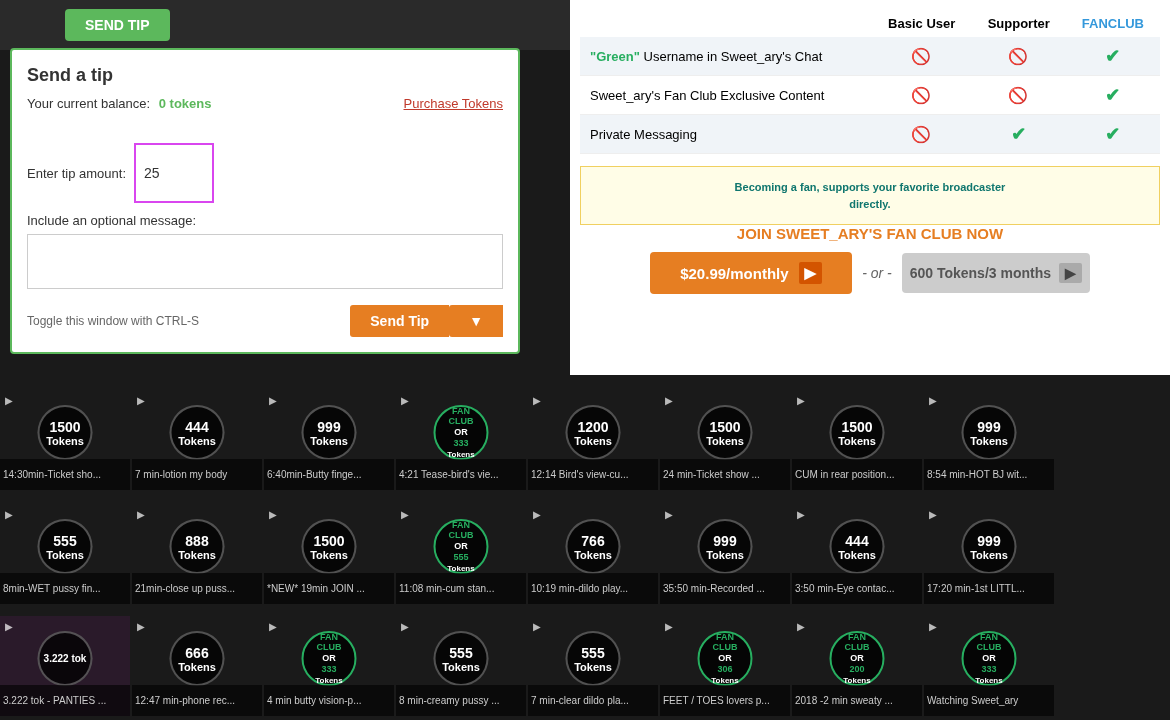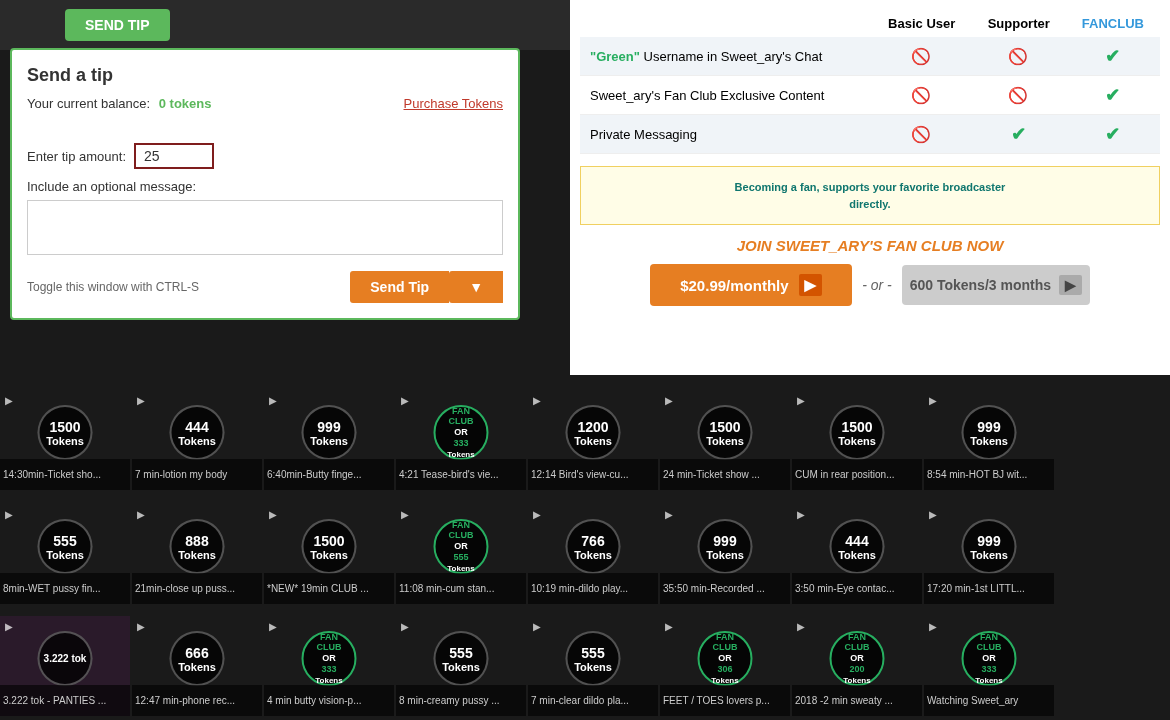--- a/index.html
+++ b/index.html
@@ -10,21 +10,21 @@
     #send-tip-btn { background: #5cb85c; color: white; font-weight: bold; font-size: 14px; padding: 8px 20px; border: none; border-radius: 4px; cursor: pointer; margin-left: 65px; }
 
     
     #send-tip-dialog { position: absolute; top: 48px; left: 10px; width: 510px; background: white; border: 2px solid #5cb85c; border-radius: 4px; padding: 15px; z-index: 100; }
     #dialog-title { font-size: 18px; font-weight: bold; color: #333; margin-bottom: 10px; }
     #balance-row { display: flex; justify-content: space-between; align-items: center; margin-bottom: 12px; font-size: 13px; color: #333; }
     #balance-amount { color: #5cb85c; font-weight: bold; margin-left: 5px; }
     #purchase-link { color: #c0392b; text-decoration: underline; font-size: 13px; cursor: pointer; }
     #tip-amount-row { display: flex; align-items: center; margin-bottom: 10px; font-size: 13px; margin-top: 32px; }
     #tip-amount-row label { margin-right: 8px; color: #333; }
-    #tip-amount-input { border: 2px solid #7f1d1d; padding: 3px 8px; font-size: 14px; width: 80px; color: #333; }
+    #tip-amount-input { border: 2px solid #d946ef; padding: 20px 8px; font-size: 14px; width: 80px; color: #333; }
     #optional-msg-label { font-size: 13px; color: #333; margin-bottom: 6px; }
     #optional-msg-input { width: 100%; height: 55px; border: 1px solid #ccc; padding: 6px; font-size: 13px; resize: none; margin-bottom: 12px; }
     #dialog-footer { display: flex; justify-content: space-between; align-items: center; }
     #toggle-hint { font-size: 12px; color: #666; }
     #send-tip-action { display: flex; align-items: center; }
     #send-tip-action button { background: #e67e22; color: white; font-weight: bold; font-size: 14px; padding: 8px 20px; border: none; border-radius: 3px 0 0 3px; cursor: pointer; }
     #send-tip-dropdown { background: #e67e22; color: white; padding: 8px 10px; border: none; border-radius: 0 3px 3px 0; cursor: pointer; border-left: 1px solid #d35400; font-size: 12px; }
 
     
     #right-panel { position: absolute; top: 0; left: 570px; width: 600px; height: 375px; background: white; padding: 10px; }
@@ -32,21 +32,21 @@
     #comparison-table th { font-size: 13px; padding: 6px 10px; text-align: center; }
     #comparison-table th.fanclub-header { color: #3498db; font-weight: bold; }
     #comparison-table td { font-size: 13px; padding: 8px 10px; border-bottom: 1px solid #eee; }
     #comparison-table tr:nth-child(odd) td { background: #f0f4f8; }
     #comparison-table tr:nth-child(even) td { background: white; }
     .check-green { color: #27ae60; font-size: 18px; font-weight: bold; }
     .cross-red { color: #e74c3c; font-size: 16px; }
     .green-text { color: #27ae60; font-weight: bold; }
     #promo-box { background: #fffde7; border: 1px solid #f0d060; margin-top: 12px; padding: 12px; text-align: center; }
     #promo-box p { color: #0f766e; font-size: 11px; font-weight: bold; line-height: 1.5; }
-    #join-heading { color: #e67e22; font-size: 15px; font-weight: bold; text-align: center; margin-top: 12px; margin-bottom: 10px; font-style: italic; }
+    #join-heading { color: #e67e22; font-size: 15px; font-weight: bold; text-align: center; margin-bottom: 10px; }
     #join-buttons { display: flex; align-items: center; justify-content: center; gap: 10px; }
     #monthly-btn { background: #e67e22; color: white; font-size: 15px; font-weight: bold; padding: 10px 30px; border: none; border-radius: 4px; cursor: pointer; display: flex; align-items: center; gap: 10px; }
     #monthly-btn span.arrow { background: #d35400; padding: 2px 6px; border-radius: 2px; }
     #or-text { color: #666; font-size: 14px; font-style: italic; }
     #tokens-btn { background: #ccc; color: #555; font-size: 14px; font-weight: bold; padding: 10px 8px; border: none; border-radius: 4px; cursor: pointer; display: flex; align-items: center; gap: 8px; }
     #tokens-btn span.arrow { background: #aaa; padding: 2px 6px; border-radius: 2px; color: #444; }
     .video-thumb { position: relative; width: 130px; height: 100px; background: #222; overflow: hidden; cursor: pointer; }
     .video-thumb .token-badge { position: absolute; top: 15px; left: 50%; transform: translateX(-50%); width: 55px; height: 55px; border-radius: 50%; background: rgba(0,0,0,0.75); display: flex; flex-direction: column; align-items: center; justify-content: center; color: white; font-size: 11px; font-weight: bold; text-align: center; border: 2px solid rgba(255,255,255,0.3); }
     .video-thumb .token-badge .num { font-size: 14px; font-weight: bold; }
     .video-thumb .token-badge.fan-club { background: rgba(0,0,0,0.8); border: 2px solid #27ae60; color: white; font-size: 9px; }
@@ -223,21 +223,21 @@
         <span>Tokens</span>
       </div>
       <div class="caption">21min-close up puss...</div>
       <div class="play-icon">▶</div>
     </div>
     <div class="video-thumb" style="background: rgb(26, 26, 26);">
       <div class="token-badge">
         <span class="num">1500</span>
         <span>Tokens</span>
       </div>
-      <div class="caption">*NEW* 19min CLUB ...</div>
+      <div class="caption">*NEW* 19min JOIN ...</div>
       <div class="play-icon">▶</div>
     </div>
     <div class="video-thumb" style="background: rgb(26, 26, 26);">
       <div class="token-badge fan-club">
         <span style="color:#27ae60;font-weight:bold;font-size:9px;text-align:center;line-height:1.2">FAN<br>CLUB<br><span style="color:white">OR</span><br><span style="color:#27ae60">555</span><br><span style="color:white;font-size:8px">Tokens</span></span>
       </div>
       <div class="caption">11:08 min-cum stan...</div>
       <div class="play-icon">▶</div>
     </div>
     <div class="video-thumb" style="background: rgb(26, 26, 26);">

